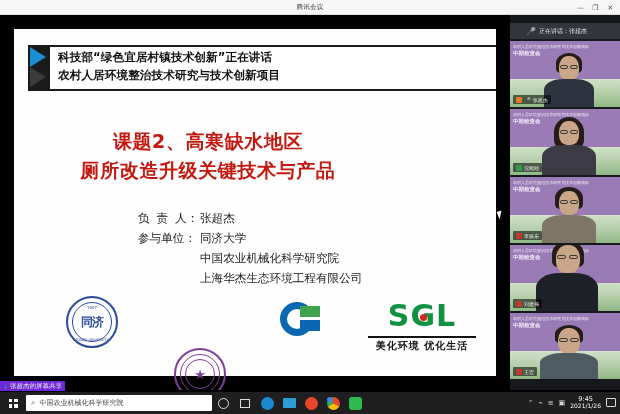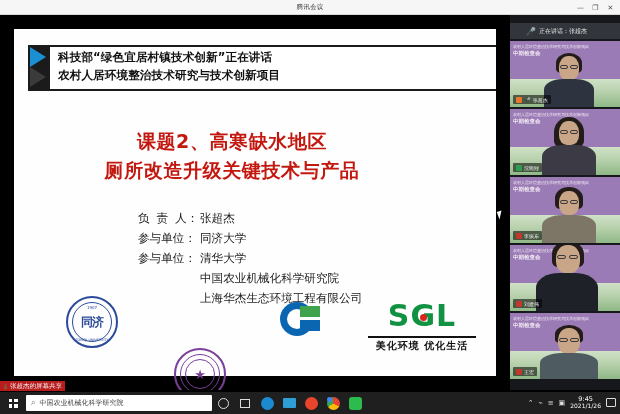--- a/index.html
+++ b/index.html
@@ -36,21 +36,21 @@
     border-top:10px solid transparent; border-bottom:10px solid transparent; border-left:16px solid #1a8fd1;}
   .arrow-dark{ position:absolute; left:16px; top:22px; width:0;height:0;
     border-top:10px solid transparent; border-bottom:10px solid transparent; border-left:16px solid #3b3b3b;}
   .hdr-text{ position:absolute; left:44px; top:4px; width:420px;
              font-size:11.6px; font-weight:bold; color:#111; line-height:1.52;
              font-family:"DejaVu Sans","Liberation Sans",sans-serif; letter-spacing:.1px;}
 
   
   .redtitle{ position:absolute; left:0; top:98px; width:388px; text-align:center;
              color:#c3180f; font-weight:bold; font-size:19px; line-height:1.5;
-             letter-spacing:.6px;margin-left:24px; }
+             letter-spacing:.6px; }
 
   
   .info{ position:absolute; left:124px; top:180px; font-size:11.6px; color:#1c1c1c;
          line-height:1.72;font-family:Liberation Mono, monospace; }
   .info .row{ white-space:nowrap; }
   .info .lbl{ display:inline-block; width:62px; }
   .info .ind{ display:inline-block; width:62px; }
 
   
   .logos{ position:absolute; left:0; bottom:18px; width:482px; height:62px; }
@@ -113,21 +113,21 @@
   .tile .body{ position:absolute; border-radius:38% 38% 0 0; }
   .tile .glass{ position:absolute; height:4px; border:0.8px solid #3a3a3a; border-radius:2px; }
   .tile .namebar{ position:absolute; left:3px; bottom:3px; height:9px; display:flex;
                   align-items:center; gap:2px; background:rgba(0,0,0,.55); padding:0 3px; border-radius:1px;}
   .tile .nb-ic{ width:6px;height:6px;border-radius:1px;background:#e8762b;}
   .tile .nb-mic{ font-size:5.5px; color:#ddd;}
   .tile .nb-nm{ font-size:5px; color:#eee; white-space:nowrap;}
 
   
   .sharebar{ position:absolute; left:0; top:390px; width:620px; height:10px; background:#000;}
-  .sharelbl{ position:absolute; left:0; top:381px; height:10px; background:#b91c1c;
+  .sharelbl{ position:absolute; left:0; top:381px; height:10px; background:#6d28d9;
              display:flex; align-items:center; gap:2px; padding:0 3px; }
   .sharelbl .ic{ font-size:6px; color:#2ecc71; }
   .sharelbl .tx{ font-size:6.5px; color:#f0f0f0; white-space:nowrap;}
 
   
   .taskbar{ position:absolute; left:0; top:392px; width:620px; height:22px; background:#1f1f1f;
             display:flex; align-items:center; }
   .tb-start{ width:26px; height:22px; display:flex; align-items:center; justify-content:center;}
   .win-glyph{ width:9px; height:9px; display:grid; grid-template-columns:1fr 1fr; grid-template-rows:1fr 1fr; gap:1.2px;}
   .win-glyph i{ background:#fff; display:block; }
@@ -181,21 +181,20 @@
       </div>
 
       <div class="redtitle">
         <div>课题2、高寒缺水地区</div>
         <div>厕所改造升级关键技术与产品</div>
       </div>
 
       <div class="info">
         <div class="row"><span class="lbl">负 责 人：</span><span>张超杰</span></div>
         <div class="row"><span class="lbl">参与单位：</span><span>同济大学</span></div>
-        <div class="row"><span class="lbl">参与单位：</span><span>清华大学</span></div>
         <div class="row"><span class="ind"></span><span>中国农业机械化科学研究院</span></div>
         <div class="row"><span class="ind"></span><span>上海华杰生态环境工程有限公司</span></div>
       </div>
 
       <div class="logos">
         <div class="logo seal seal-tj">
           <div class="inner"></div>
           <div class="yr">1907</div>
           <div class="mk">同济</div>
           <div class="en">TONGJI UNIVERSITY</div>

